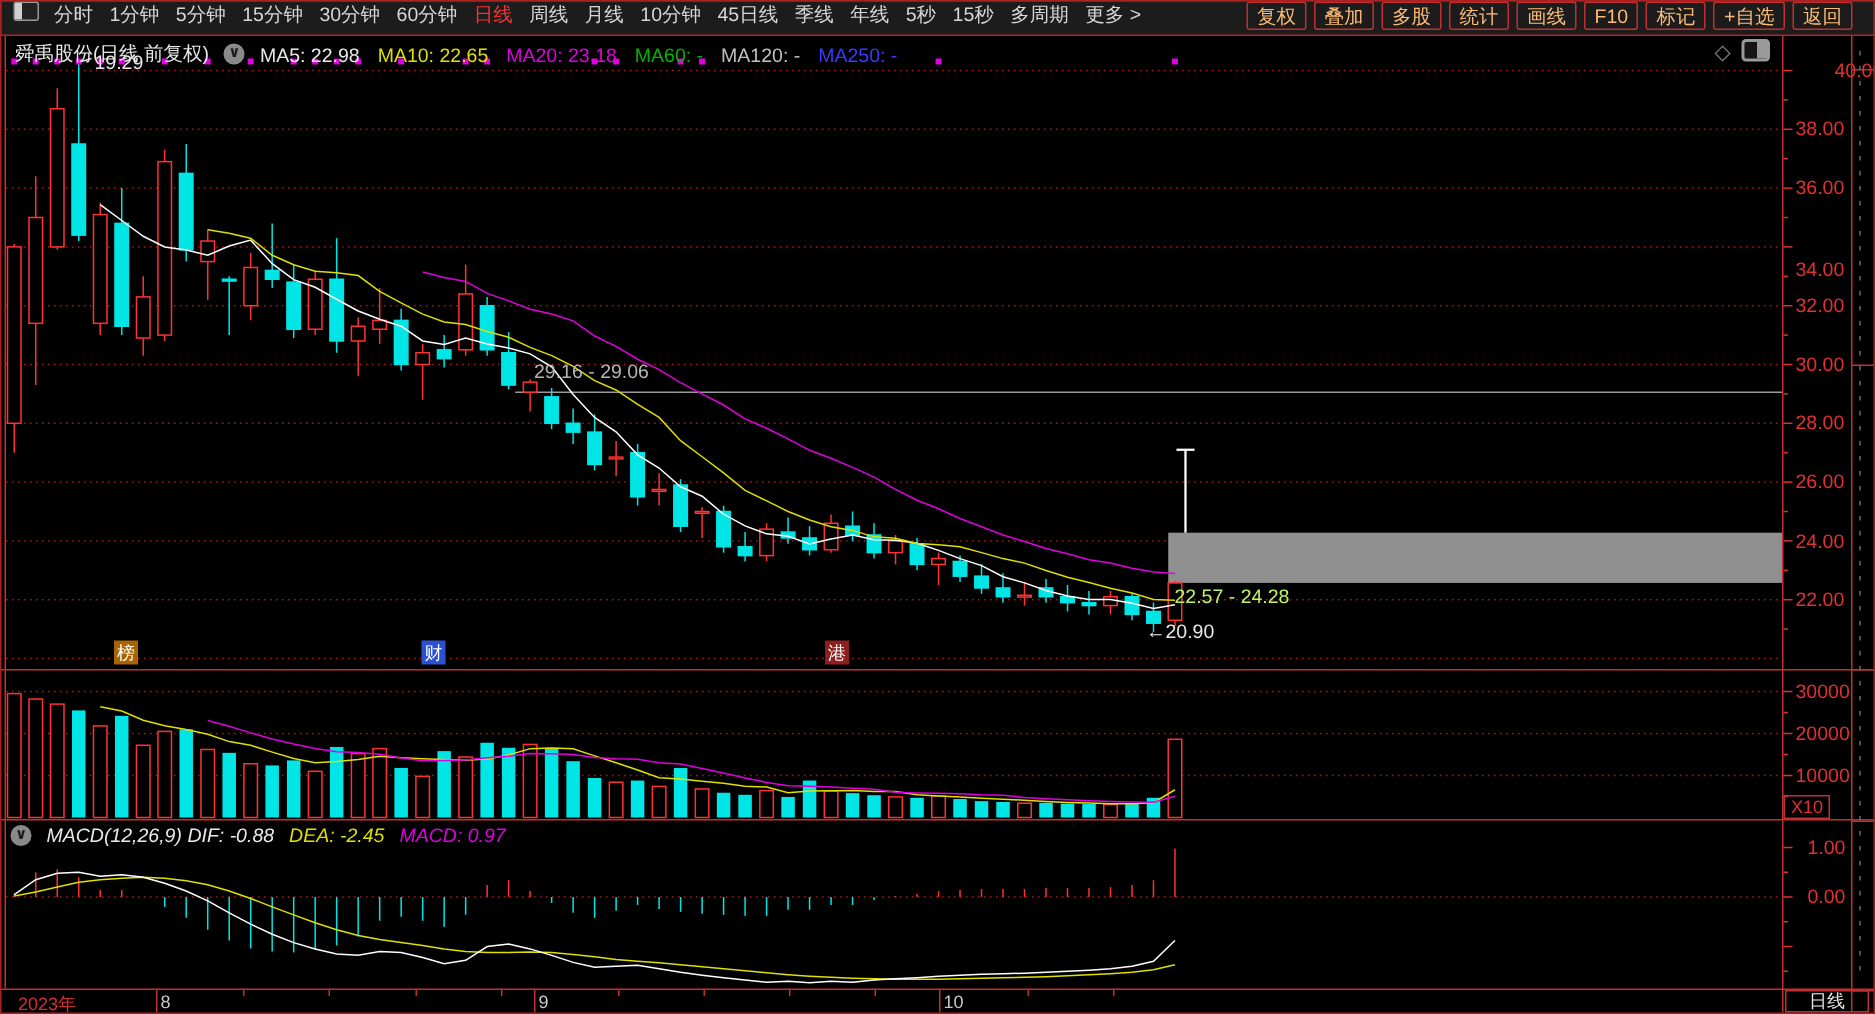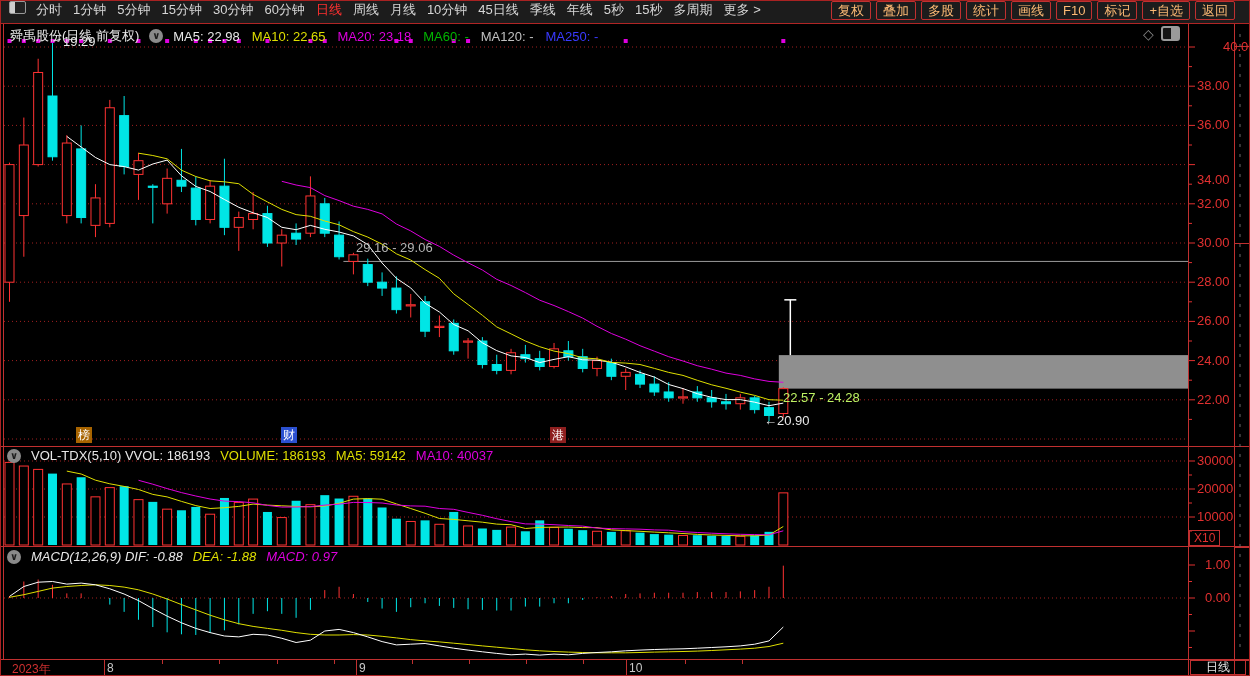--- a/index.html
+++ b/index.html
@@ -91,35 +91,26 @@
     <span id="main-mas" style="display:flex;gap:12px;">
         <span style="color: rgb(232, 232, 232);">MA5: 22.98</span>
         <span style="color: rgb(223, 223, 0);">MA10: 22.65</span>
         <span style="color: rgb(223, 0, 223);">MA20: 23.18</span>
         <span style="color: rgb(0, 180, 0);">MA60: -</span>
         <span style="color: rgb(192, 192, 192);">MA120: -</span>
         <span style="color: rgb(58, 58, 255);">MA250: -</span>
       </span>
   </div>
 
-  <div class="legend" style="left:7px;top:448px;">
-    <span class="chev"></span>
-    <span id="vol-legend" style="display:flex;gap:10px;">
-        <span style="color: rgb(232, 232, 232);">VOL-TDX(5,10) VVOL: 186193</span>
-        <span style="color: rgb(223, 223, 0);">VOLUME: 186193</span>
-        <span style="color: rgb(223, 223, 0);">MA5: 59142</span>
-        <span style="color: rgb(223, 0, 223);">MA10: 40037</span>
-      </span>
-  </div>
 
   <div class="legend" style="left:7px;top:549px;font-style:italic;">
     <span class="chev"></span>
     <span id="macd-legend" style="display:flex;gap:10px;">
         <span style="color: rgb(232, 232, 232);">MACD(12,26,9) DIF: -0.88</span>
-        <span style="color: rgb(223, 223, 0);">DEA: -1.88</span>
+        <span style="color: rgb(223, 223, 0);">DEA: -2.45</span>
         <span style="color: rgb(223, 0, 223);">MACD: 0.97</span>
       </span>
   </div>
 
   <div class="topicons">
     <span class="diamond">◇</span>
     <span class="panel-icon"></span>
   </div>
 
   <div class="anno" style="left:63px;top:34px;color:#e8e8e8;">19.29</div>

